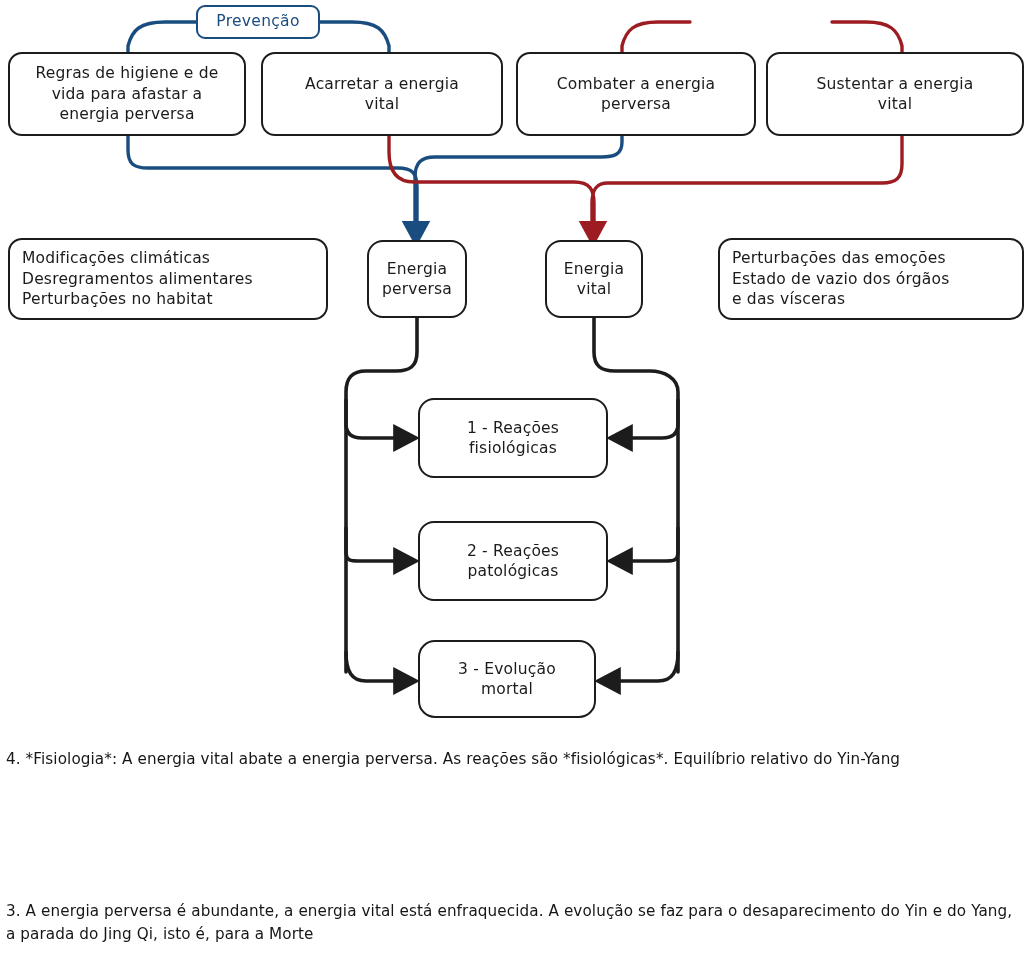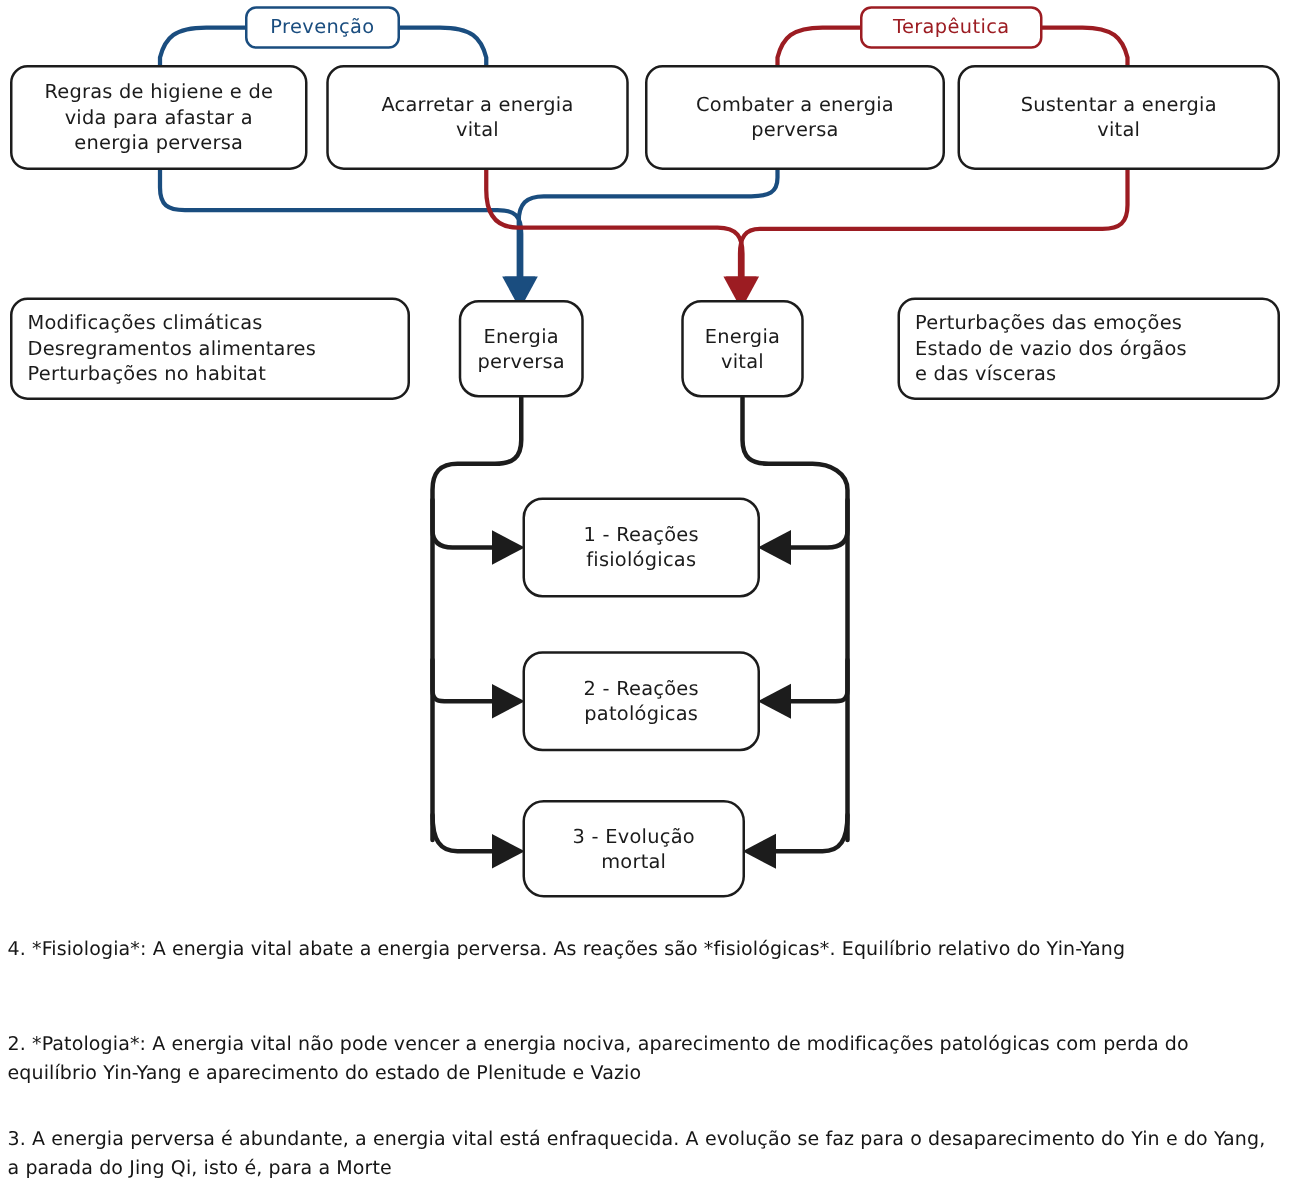--- a/index.html
+++ b/index.html
@@ -106,21 +106,20 @@
     <path d="M594,318 L594,352 C594,366 601,371 615,371 L650,371 C664,371 678,378 678,392 L678,672" fill="none" stroke="#1c1c1c" stroke-width="3.6" stroke-linecap="round"></path>
 
     <path d="M678,400 L678,424 C678,434 672,438 662,438 L622,438" fill="none" stroke="#1c1c1c" stroke-width="3.6" stroke-linecap="round" marker-end="url(#arrow-black)"></path>
 
     <path d="M678,528 L678,552 C678,562 672,561 662,561 L622,561" fill="none" stroke="#1c1c1c" stroke-width="3.6" stroke-linecap="round" marker-end="url(#arrow-black)"></path>
 
     <path d="M678,652 C678,672 672,681 658,681 L610,681" fill="none" stroke="#1c1c1c" stroke-width="3.6" stroke-linecap="round" marker-end="url(#arrow-black)"></path>
   </svg>
 
   <div class="tag blue" style="left:196px;top:5px;width:124px;height:34px;">Prevenção</div>
-  <div class="tag red" style="left:688px;top:5px;width:146px;height:34px;">Terapêutica</div>
 
   <div class="node" style="left:8px;top:52px;width:238px;height:84px;">Regras de higiene e de
 vida para afastar a
 energia perversa</div>
   <div class="node" style="left:261px;top:52px;width:242px;height:84px;">Acarretar a energia
 vital</div>
   <div class="node" style="left:516px;top:52px;width:240px;height:84px;">Combater a energia
 perversa</div>
   <div class="node" style="left:766px;top:52px;width:258px;height:84px;">Sustentar a energia
 vital</div>
@@ -137,16 +136,15 @@
 e das vísceras</div>
 
   <div class="node" style="left:418px;top:398px;width:190px;height:80px;border-radius:16px;">1 - Reações
 fisiológicas</div>
   <div class="node" style="left:418px;top:521px;width:190px;height:80px;border-radius:16px;">2 - Reações
 patológicas</div>
   <div class="node" style="left:418px;top:640px;width:178px;height:78px;border-radius:17px;">3 - Evolução
 mortal</div>
 
   <div class="para" style="top:748px;">4. *Fisiologia*: A energia vital abate a energia perversa.  As reações são *fisiológicas*. Equilíbrio relativo do Yin-Yang</div>
-  <div class="para" style="top:824px;">2. *Patologia*: A energia vital não pode vencer a energia nociva, aparecimento de modificações patológicas com perda do equilíbrio Yin-Yang e aparecimento do estado de Plenitude e Vazio</div>
   <div class="para" style="top:900px;">3. A energia perversa é abundante, a energia vital está enfraquecida. A evolução se faz para o desaparecimento do Yin e do Yang, a parada do Jing Qi, isto é, para a Morte</div>
 
 </div>
 
 </body></html>

